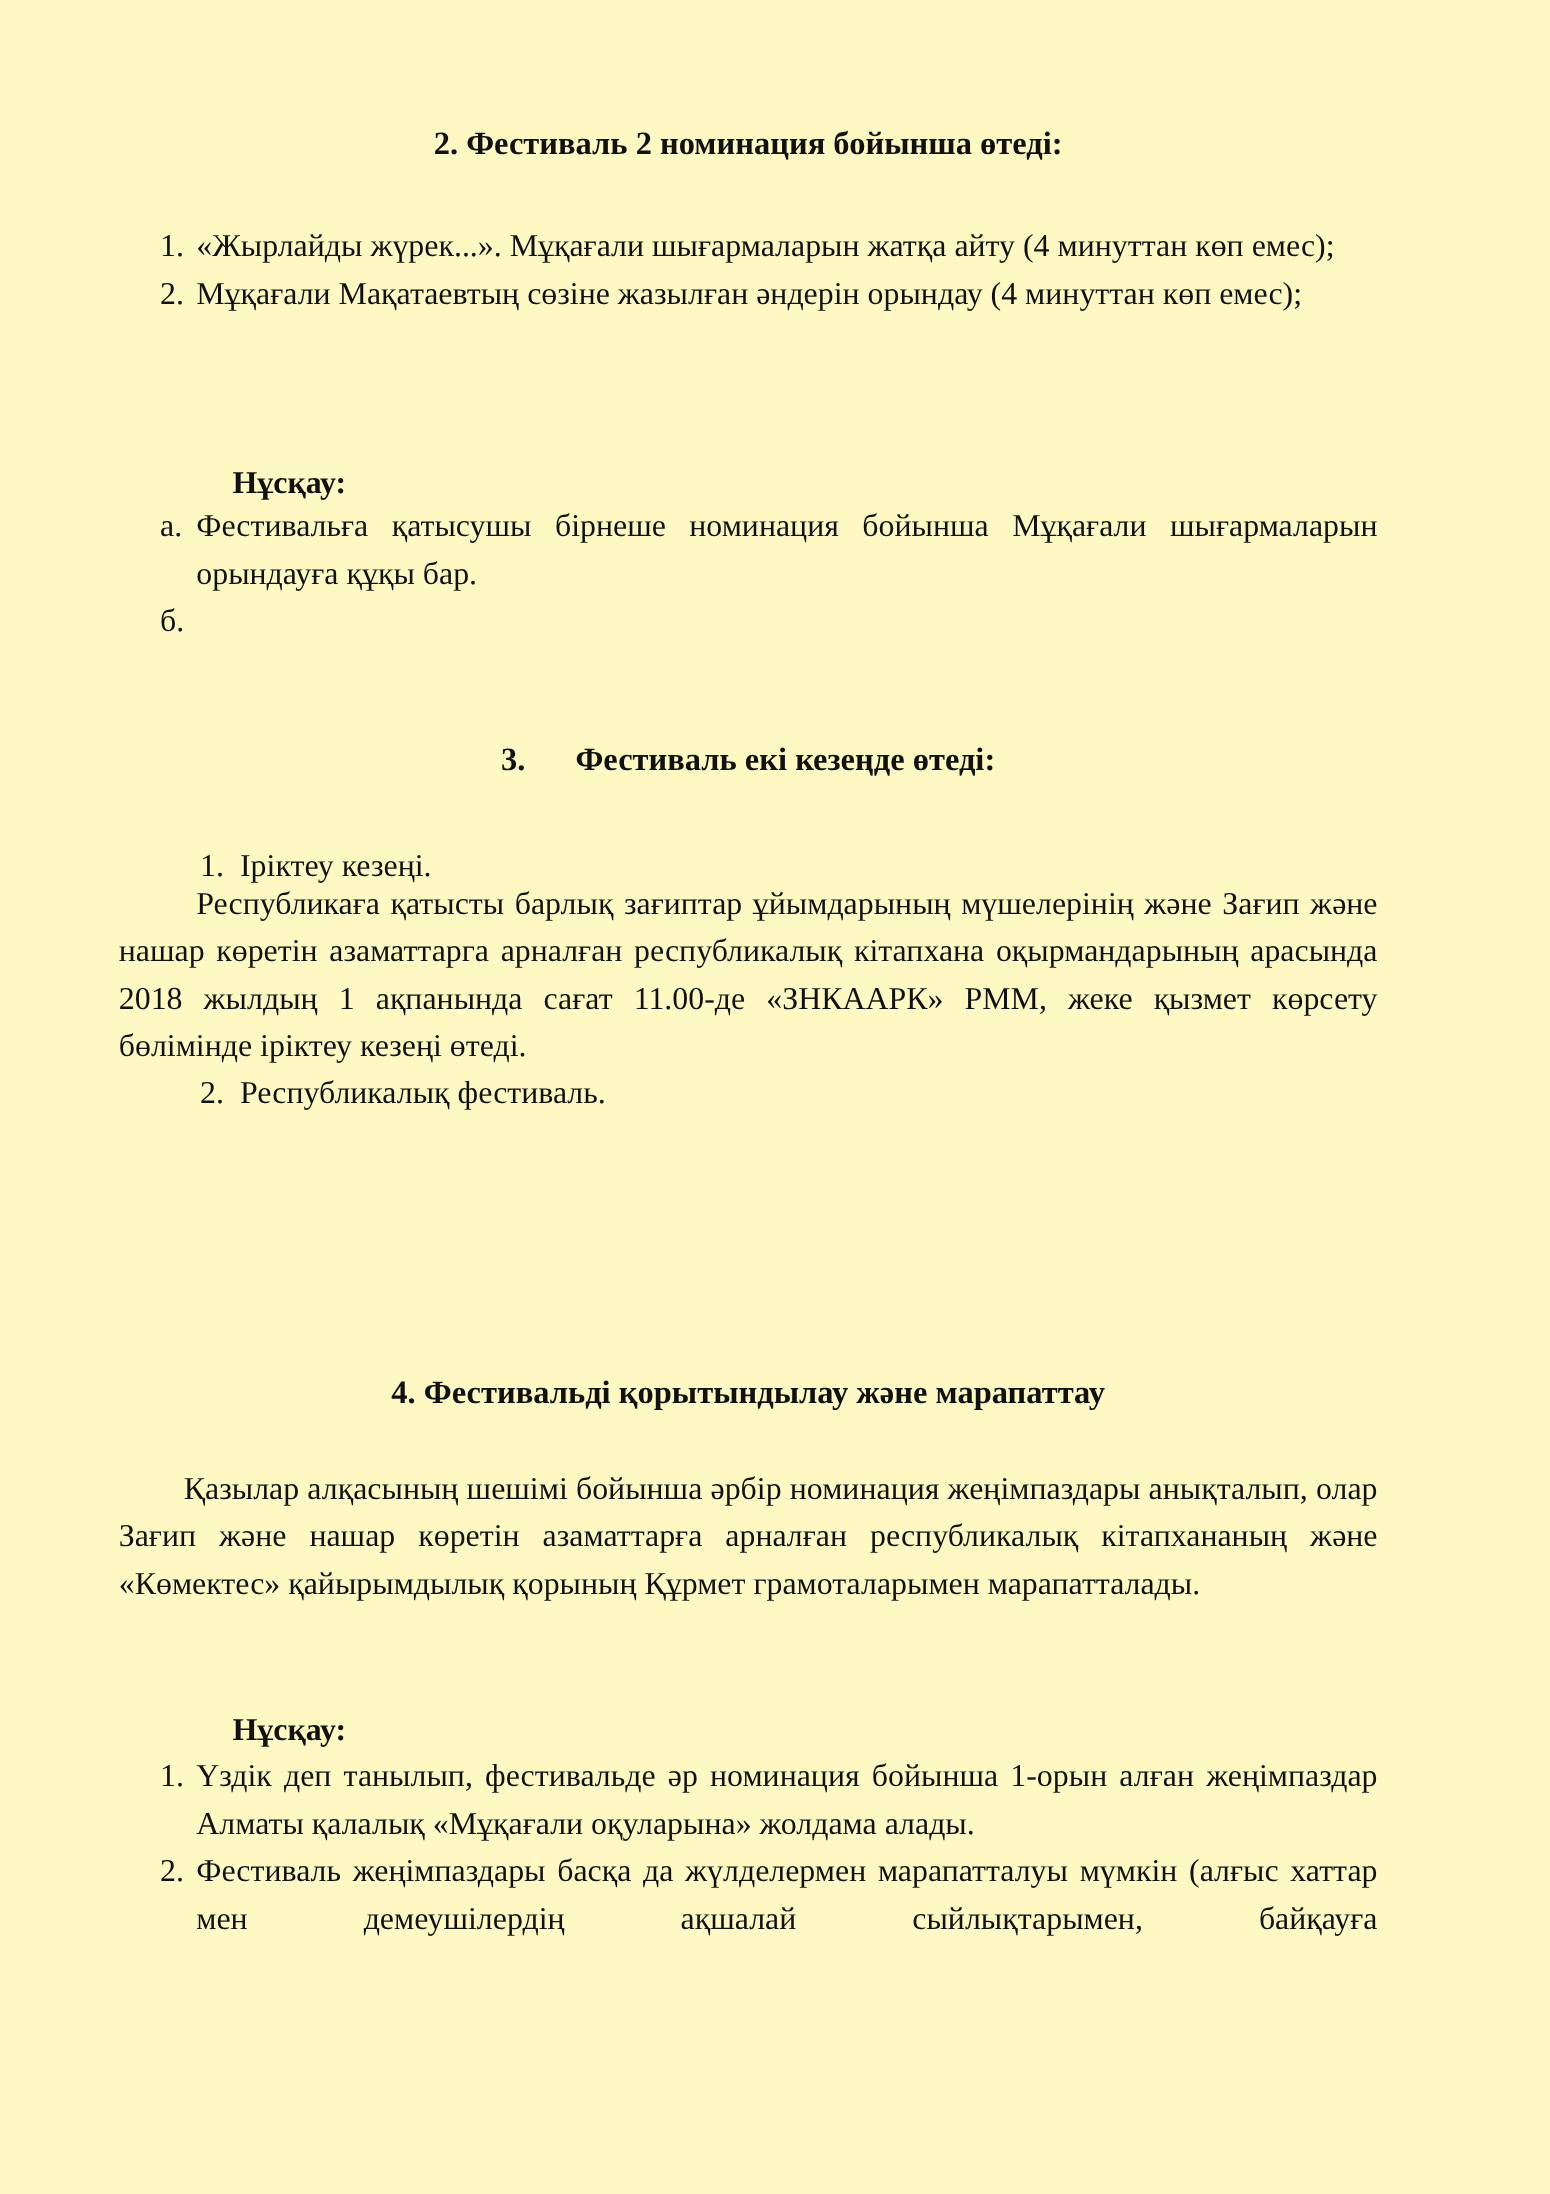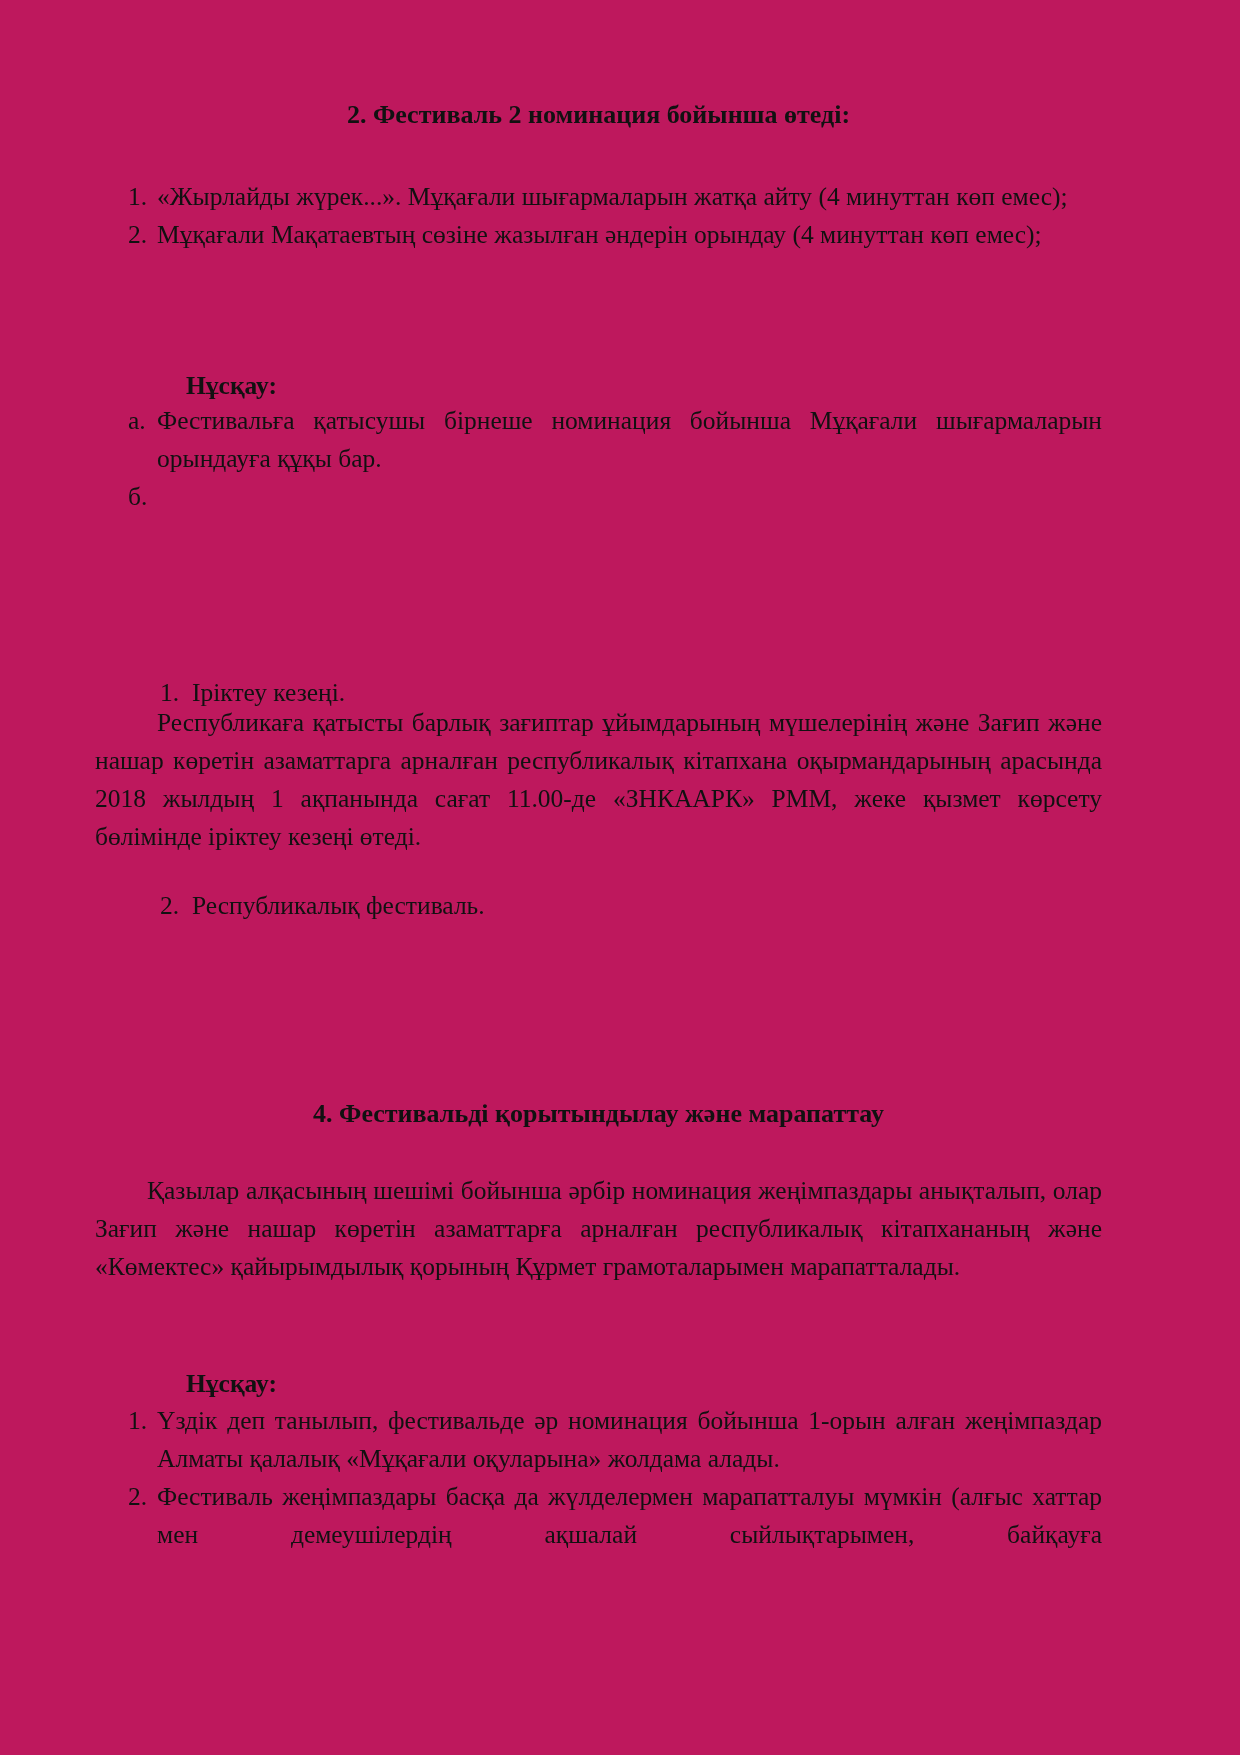--- a/index.html
+++ b/index.html
@@ -1,18 +1,18 @@
 <!DOCTYPE html>
 <html><head>
 <meta charset="utf-8">
 <style>
   html, body { margin: 0; padding: 0; background: #ffffff; }
   body { width: 1240px; height: 1755px; position: relative; overflow: hidden;
          font-family: "Liberation Serif", "DejaVu Serif", serif; color: #111; }
-  .page { position: absolute; left: 0; top: 0; width: 1240px; height: 1755px; background: #be185d; }
+  .page { position: absolute; left: 0; top: 0; width: 1240px; height: 1755px; background: #fef9c3; }
   .blk { position: absolute; left: 95px; width: 1007px; font-size: 25.5px; line-height: 38px; }
   .title { text-align: center; font-weight: bold; font-size: 26px; }
   .title .tab { display: inline-block; width: 40px; }
   .para { text-align: justify; text-align-last: left; margin: 0; }
   .list { margin: 0; padding: 0; list-style: none; }
   .list li { position: relative; padding-left: 62px; text-align: justify; text-align-last: left; }
   .list li .marker { position: absolute; left: 33px; top: 0; }
   .note { font-weight: bold; margin-left: 39px; }
   .sub { padding-left: 65px; }
   .sub .num { display: inline-block; width: 32px; }
@@ -40,28 +40,31 @@
   <ul class="blk list" style="top:402px;">
     <li>
       <span class="marker">а.</span>
       <span>Фестивальға қатысушы бірнеше номинация бойынша Мұқағали шығармаларын орындауға құқы бар.</span>
     </li>
     <li>
       <span class="marker">б.</span>
     </li>
   </ul>
 
+  <div class="blk title" style="top:589px;">
+    <span>3.</span><span class="tab"></span><span>Фестиваль екі кезеңде өтеді:</span>
+  </div>
 
   <div class="blk sub" style="top:674px;">
     <span class="num">1.</span><span>Іріктеу кезеңі.</span>
   </div>
 
   <p class="blk para" style="top:704px; text-indent:62px;">Республикаға қатысты барлық зағиптар ұйымдарының мүшелерінің және Зағип және нашар көретін азаматтарга арналған республикалық кітапхана оқырмандарының арасында 2018 жылдың 1 ақпанында сағат 11.00-де «ЗНКААРК» РММ, жеке қызмет көрсету бөлімінде іріктеу кезеңі өтеді.</p>
 
-  <div class="blk sub" style="top:887px;">
+  <div class="blk sub" style="top:855px;">
     <span class="num">2.</span><span>Республикалық фестиваль.</span>
   </div>
 
 
   <div class="blk title" style="top:1095px;">4. Фестивальді қорытындылау және марапаттау</div>
 
   <p class="blk para" style="top:1172px; text-indent:52px;">Қазылар алқасының шешімі бойынша әрбір номинация жеңімпаздары анықталып, олар Зағип және нашар көретін азаматтарға арналған республикалық кітапхананың және «Көмектес» қайырымдылық қорының Құрмет грамоталарымен марапатталады.</p>
 
   <div class="blk note" style="top:1365px; left:147px; width:900px;">Нұсқау:</div>
 

